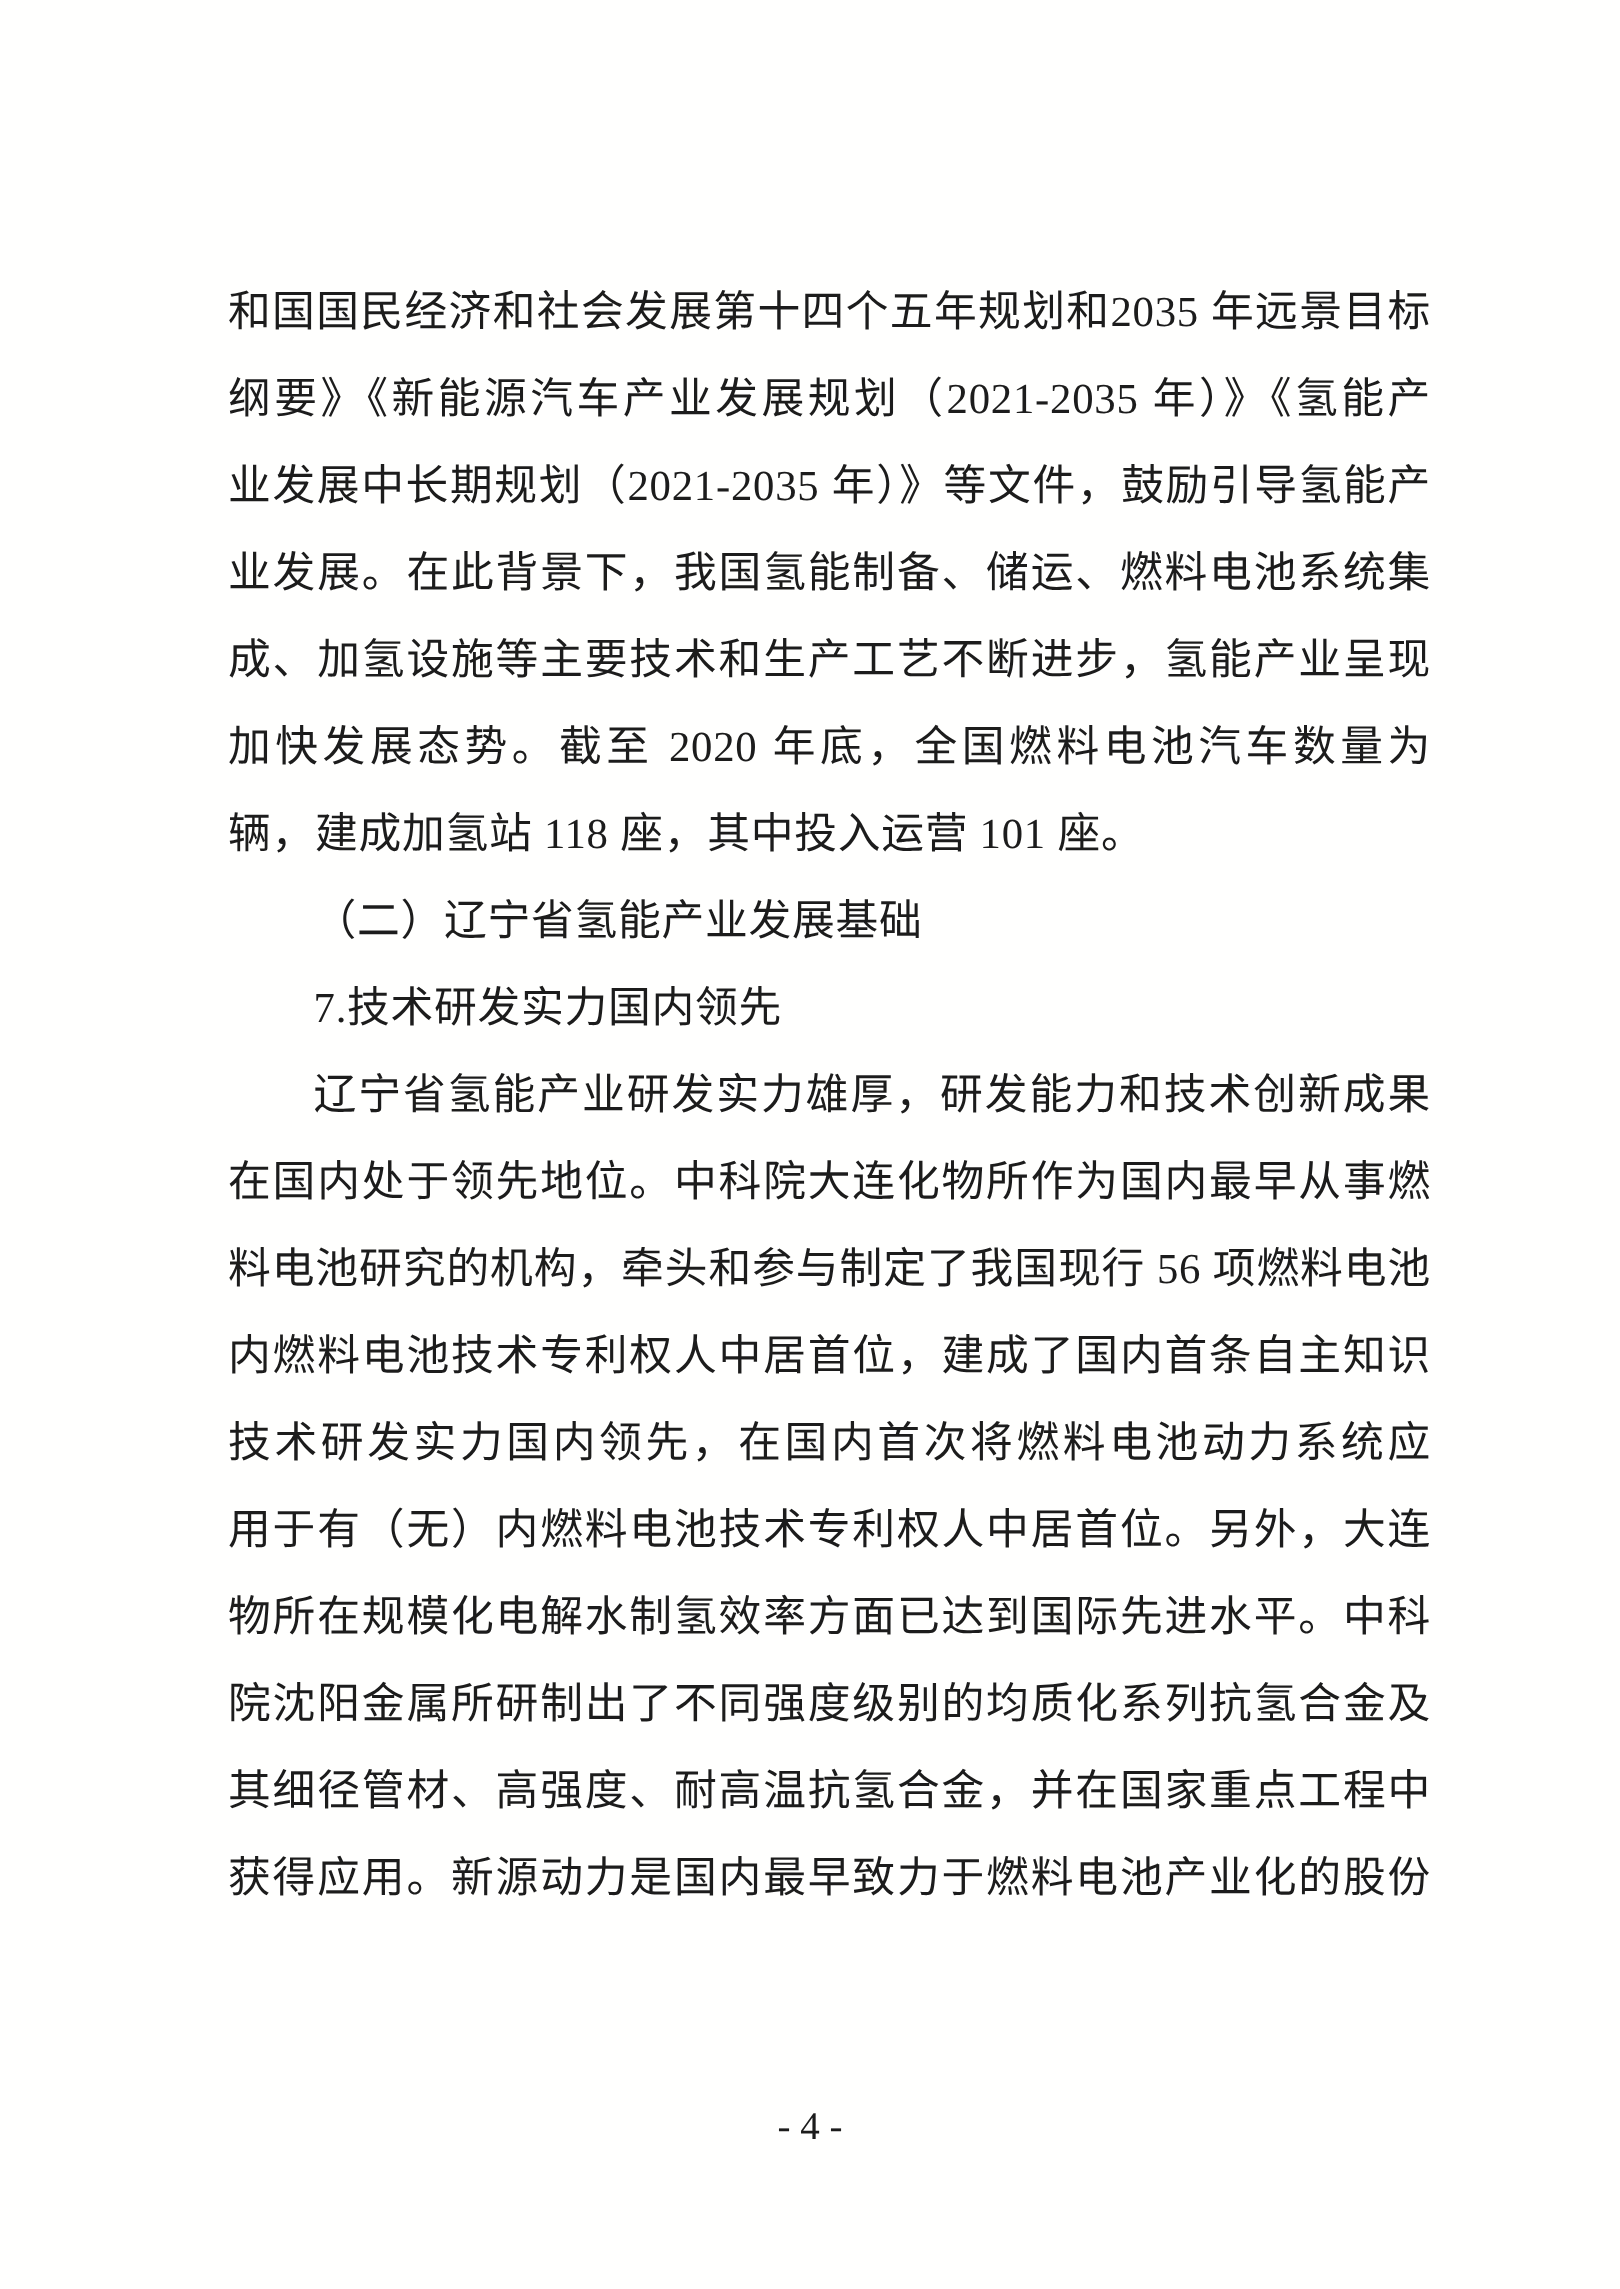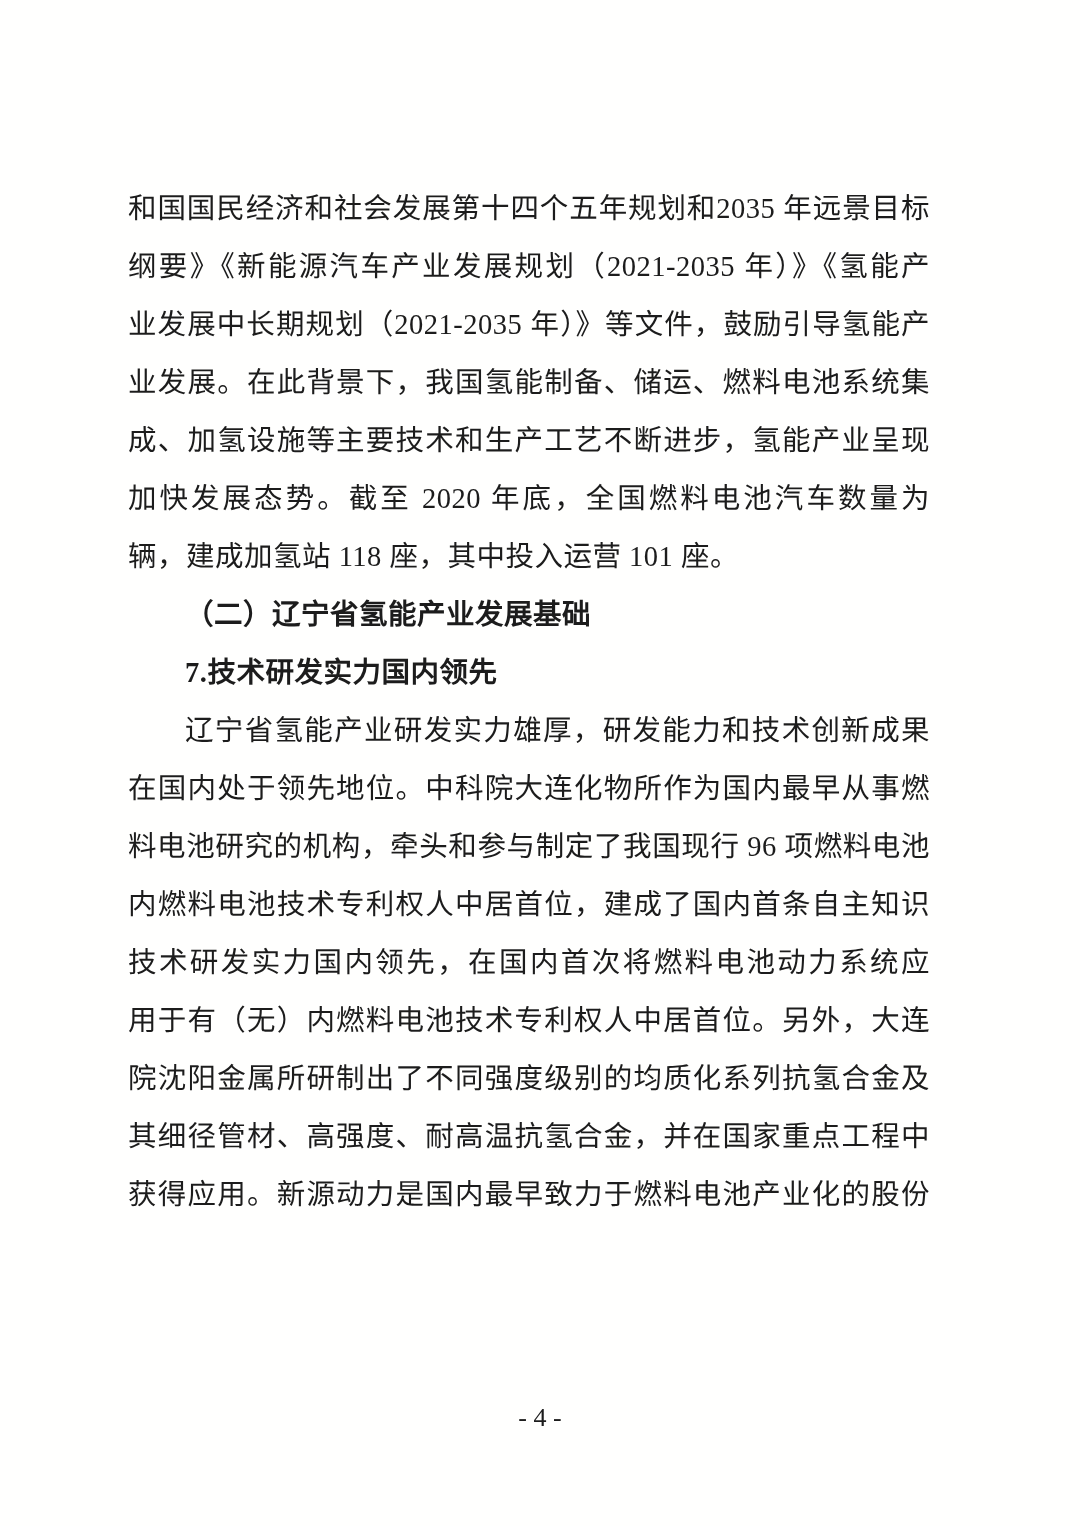--- a/index.html
+++ b/index.html
@@ -15,21 +15,21 @@
   .page {
     position: relative;
     width: 1080px;
     height: 1526px;
     background: #fffffe;
     overflow: hidden;
     color: #1c1c1c;
   }
   .text-block {
     position: absolute;
-    left: 128px;
+    left: 152px;
     top: 180px;
     width: 802px;
   }
   .line {
     height: 58px;
     line-height: 58px;
     font-size: 28.5px;
     letter-spacing: 0.5px;
     overflow: hidden;
   }
@@ -39,21 +39,21 @@
     text-justify: inter-character;
   }
   .lastline {
     text-align: right;
     text-align-last: left;
   }
   .indent {
     text-indent: 2em;
   }
   .heading {
-    font-weight: bold;
+    font-weight: normal;
     text-align: right;
     text-align-last: left;
   }
   .page-footer {
     position: absolute;
     left: 0;
     top: 1398px;
     width: 1080px;
     text-align: center;
     font-size: 26px;
@@ -73,24 +73,25 @@
     <div class="line just">业发展。在此背景下，我国氢能制备、储运、燃料电池系统集</div>
     <div class="line just">成、加氢设施等主要技术和生产工艺不断进步，氢能产业呈现</div>
     <div class="line just">加快发展态势。截至 2020 年底，全国燃料电池汽车数量为 7355</div>
     <div class="line lastline">辆，建成加氢站 118 座，其中投入运营 101 座。</div>
 
     <div class="line heading indent">（二）辽宁省氢能产业发展基础</div>
     <div class="line heading indent">7.技术研发实力国内领先</div>
 
     <div class="line just indent">辽宁省氢能产业研发实力雄厚，研发能力和技术创新成果</div>
     <div class="line just">在国内处于领先地位。中科院大连化物所作为国内最早从事燃</div>
-    <div class="line just">料电池研究的机构，牵头和参与制定了我国现行 96 项燃料电池</div>
+    <div class="line just">料电池研究的机构，牵头和参与制定了我国现行 56 项燃料电池</div>
     <div class="line just">内燃料电池技术专利权人中居首位，建成了国内首条自主知识</div>
     <div class="line just">技术研发实力国内领先，在国内首次将燃料电池动力系统应</div>
     <div class="line just">用于有（无）内燃料电池技术专利权人中居首位。另外，大连化</div>
+    <div class="line just">物所在规模化电解水制氢效率方面已达到国际先进水平。中科</div>
     <div class="line just">院沈阳金属所研制出了不同强度级别的均质化系列抗氢合金及</div>
     <div class="line just">其细径管材、高强度、耐高温抗氢合金，并在国家重点工程中</div>
     <div class="line just">获得应用。新源动力是国内最早致力于燃料电池产业化的股份</div>
 
   </div>
 
   <div class="page-footer">- 4 -</div>
 </div>
 
 </body></html>

